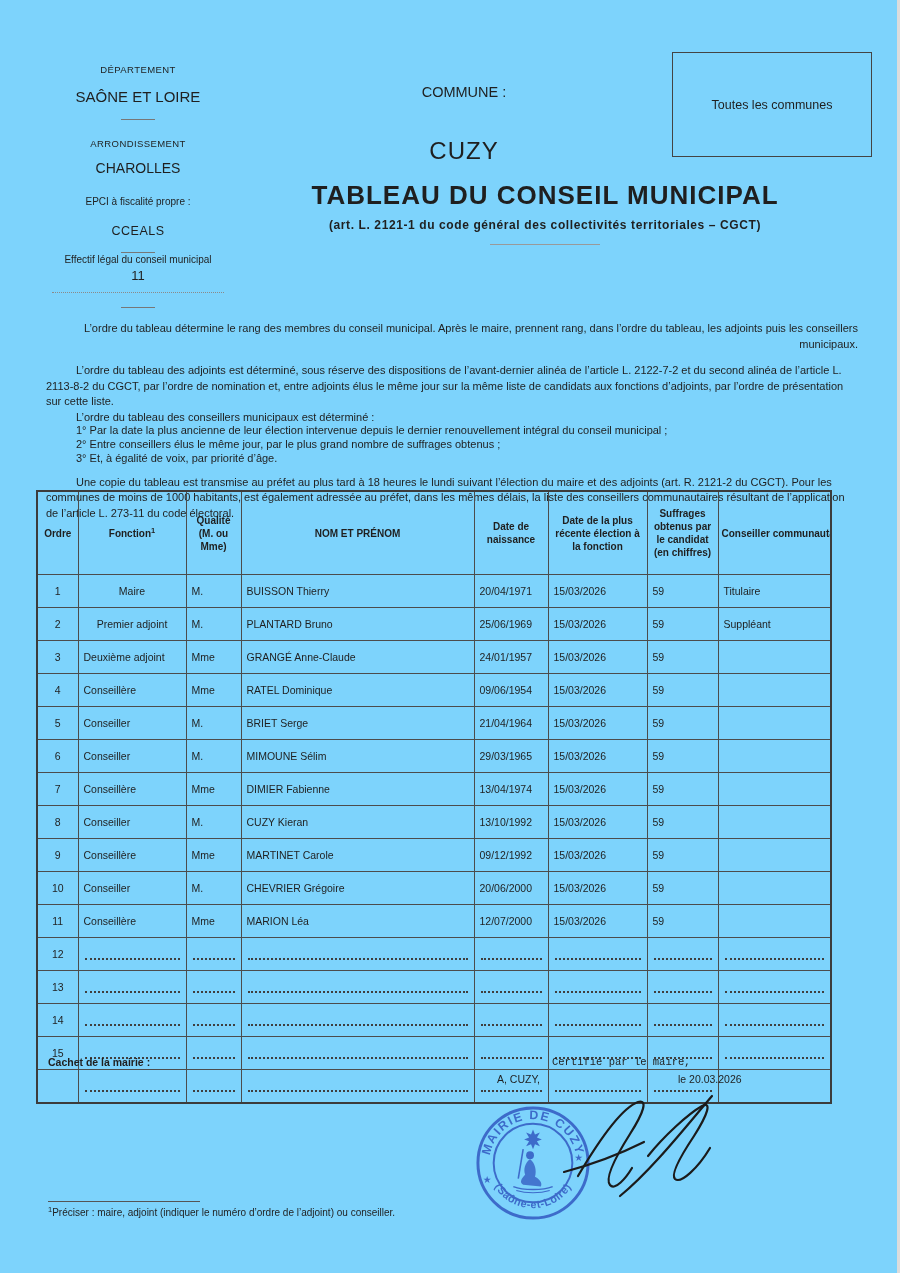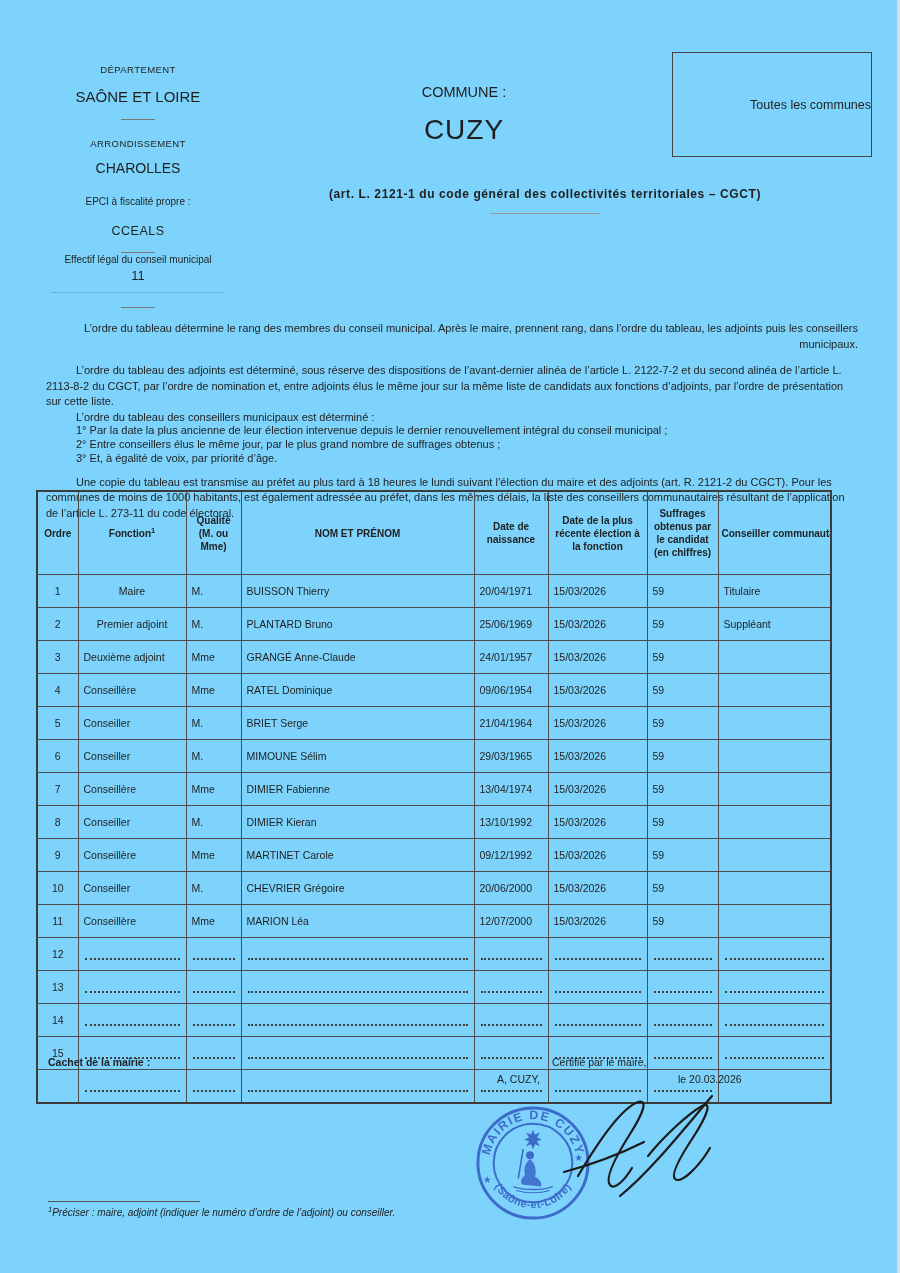--- a/index.html
+++ b/index.html
@@ -24,31 +24,31 @@
   .arr-name{font-size:14px;margin-top:11px;}
   .epci-lbl{font-size:10px;margin-top:20px;}
   .epci-name{font-size:12.5px;margin-top:17px;letter-spacing:.5px;}
   .eff-lbl{font-size:10px;margin-top:1px;}
   .eff-val{font-size:13px;margin-top:3px;}
   .dotline{width:172px;border-bottom:1px dotted #8a8a8a;margin:9px auto 0;height:0;}
 
   
   .commune-blk{position:absolute;left:364px;top:84px;width:200px;text-align:center;}
   .commune-lbl{font-size:14.5px;}
-  .commune-name{font-size:28px;letter-spacing:1px;margin-top:14px;}
+  .commune-name{font-size:24px;letter-spacing:1px;margin-top:37px;}
   .title-blk{position:absolute;left:245px;top:180px;width:600px;text-align:center;}
   .doc-title{font-size:26px;font-weight:bold;letter-spacing:1px;}
   .doc-subtitle{font-size:12px;font-weight:bold;letter-spacing:.6px;margin-top:7px;}
   .subtitle-rule{width:110px;border-top:1px solid #999;margin:12px auto 0;height:0;}
 
   
   .corner-box{
     position:absolute;left:672px;top:52px;width:200px;height:105px;
     border:1.5px solid #444;box-sizing:border-box;
-    display:flex;align-items:center;justify-content:flex-end;font-size:12.5px;
+    display:flex;align-items:center;justify-content:center;font-size:12.5px;
   }
 
   
   .intro{position:absolute;left:46px;top:321px;width:812px;font-size:11px;line-height:15.5px;}
   .intro p{margin:0;text-indent:30px;}
   .intro .p1{margin-bottom:11px;text-align:right;}
   .list-blk{padding-left:30px;line-height:13.8px;margin-top:1px;}
   .intro .p4{margin-top:9px;}
 
   
@@ -71,25 +71,25 @@
   td.c-ordre{text-align:center;padding:2px 1px;}
   td.center{text-align:center;}
   .col-ordre{width:41px}.col-fonction{width:108px}.col-qualite{width:55px}
   .col-nom{width:233px}.col-naissance{width:74px}.col-election{width:99px}
   .col-suffrages{width:71px}.col-communautaire{width:113px}
   .dots{height:0;border-bottom:2px dotted #3f3f3f;margin:9px 1px 0;}
 
   
   .abs{position:absolute;}
   .f-cachet{left:48px;top:1056px;font-size:10.5px;font-weight:bold;}
-  .f-certif{left:552px;top:1056px;font-size:10.5px;}
+  .f-certif{left:552px;top:1056px;font-size:10.5px;font-family:Liberation Mono, monospace;}
   .f-place{left:497px;top:1073px;font-size:10.5px;}
   .f-date{left:678px;top:1073px;font-size:10.5px;}
   .footnote-rule{left:48px;top:1201px;width:152px;border-top:1px solid #555;height:0;}
-  .f-note{left:48px;top:1207px;font-size:10px;font-style:italic;}
+  .f-note{left:48px;top:1207px;font-size:10px;}
   sup{font-size:7.5px;vertical-align:super;line-height:0;}
 
   
   .stamp{left:474px;top:1104px;width:118px;height:118px;}
   .stamp svg text{font-family:"Liberation Sans","DejaVu Sans",sans-serif;font-weight:bold;fill:var(--stamp-blue);}
   .signature{left:560px;top:1090px;width:168px;height:118px;}
 </style>
 </head>
 <body>
 
@@ -114,20 +114,21 @@
   <div class="commune-blk">
     <div class="commune-lbl">COMMUNE :</div>
     <div class="commune-name">CUZY</div>
   </div>
 
   <div class="corner-box">
     <span>Toutes les communes</span>
   </div>
 
   <div class="title-blk">
+    <div class="doc-title">TABLEAU DU CONSEIL MUNICIPAL</div>
     <div class="doc-subtitle">(art. L. 2121-1 du code général des collectivités territoriales – CGCT)</div>
     <div class="subtitle-rule"></div>
   </div>
 
   <div class="intro">
     <p class="p1">L’ordre du tableau détermine le rang des membres du conseil municipal. Après le maire, prennent rang, dans l’ordre du tableau, les adjoints puis les conseillers municipaux.</p>
     <p class="p2">L’ordre du tableau des adjoints est déterminé, sous réserve des dispositions de l’avant-dernier alinéa de l’article L. 2122-7-2 et du second alinéa de l’article L. 2113-8-2 du CGCT, par l’ordre de nomination et, entre adjoints élus le même jour sur la même liste de candidats aux fonctions d’adjoints, par l’ordre de présentation sur cette liste.</p>
     <div class="list-blk">
       <div>L’ordre du tableau des conseillers municipaux est déterminé :</div>
       <div>1° Par la date la plus ancienne de leur élection intervenue depuis le dernier renouvellement intégral du conseil municipal ;</div>
@@ -228,21 +229,21 @@
           <td class="c-nom">DIMIER Fabienne</td>
           <td class="c-naissance">13/04/1974</td>
           <td class="c-election">15/03/2026</td>
           <td class="c-suffrages">59</td>
           <td class="c-communautaire"></td>
         </tr>
         <tr>
           <td class="c-ordre">8</td>
           <td class="c-fonction">Conseiller</td>
           <td class="c-qualite">M.</td>
-          <td class="c-nom">DIMIER Kieran</td>
+          <td class="c-nom">CUZY Kieran</td>
           <td class="c-naissance">13/10/1992</td>
           <td class="c-election">15/03/2026</td>
           <td class="c-suffrages">59</td>
           <td class="c-communautaire"></td>
         </tr>
         <tr>
           <td class="c-ordre">9</td>
           <td class="c-fonction">Conseillère</td>
           <td class="c-qualite">Mme</td>
           <td class="c-nom">MARTINET Carole</td>

